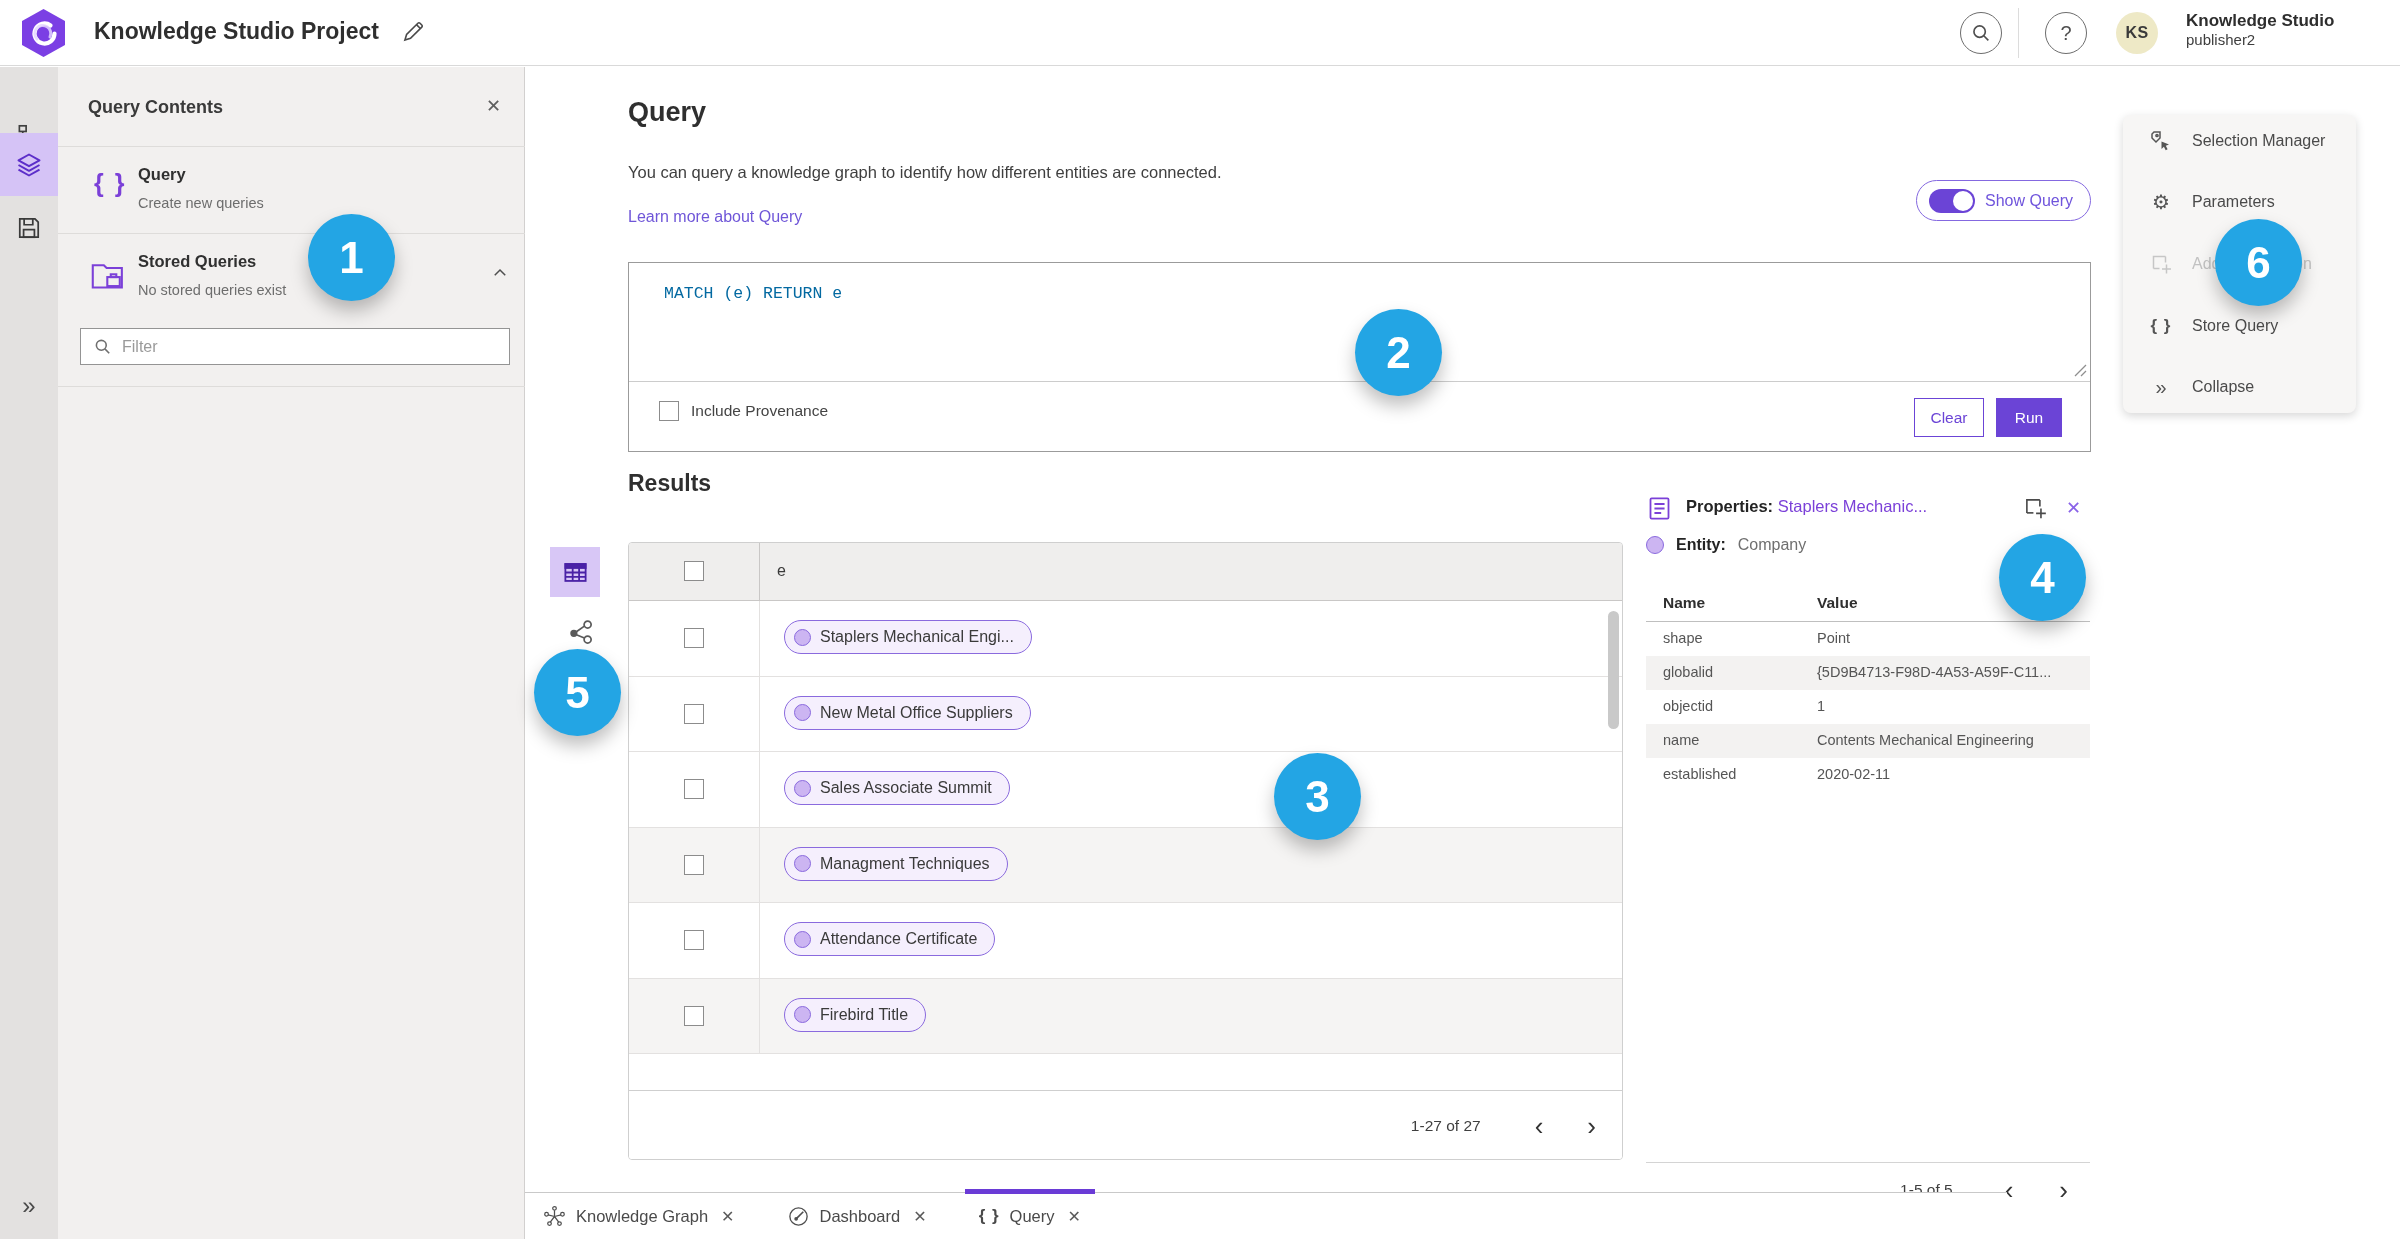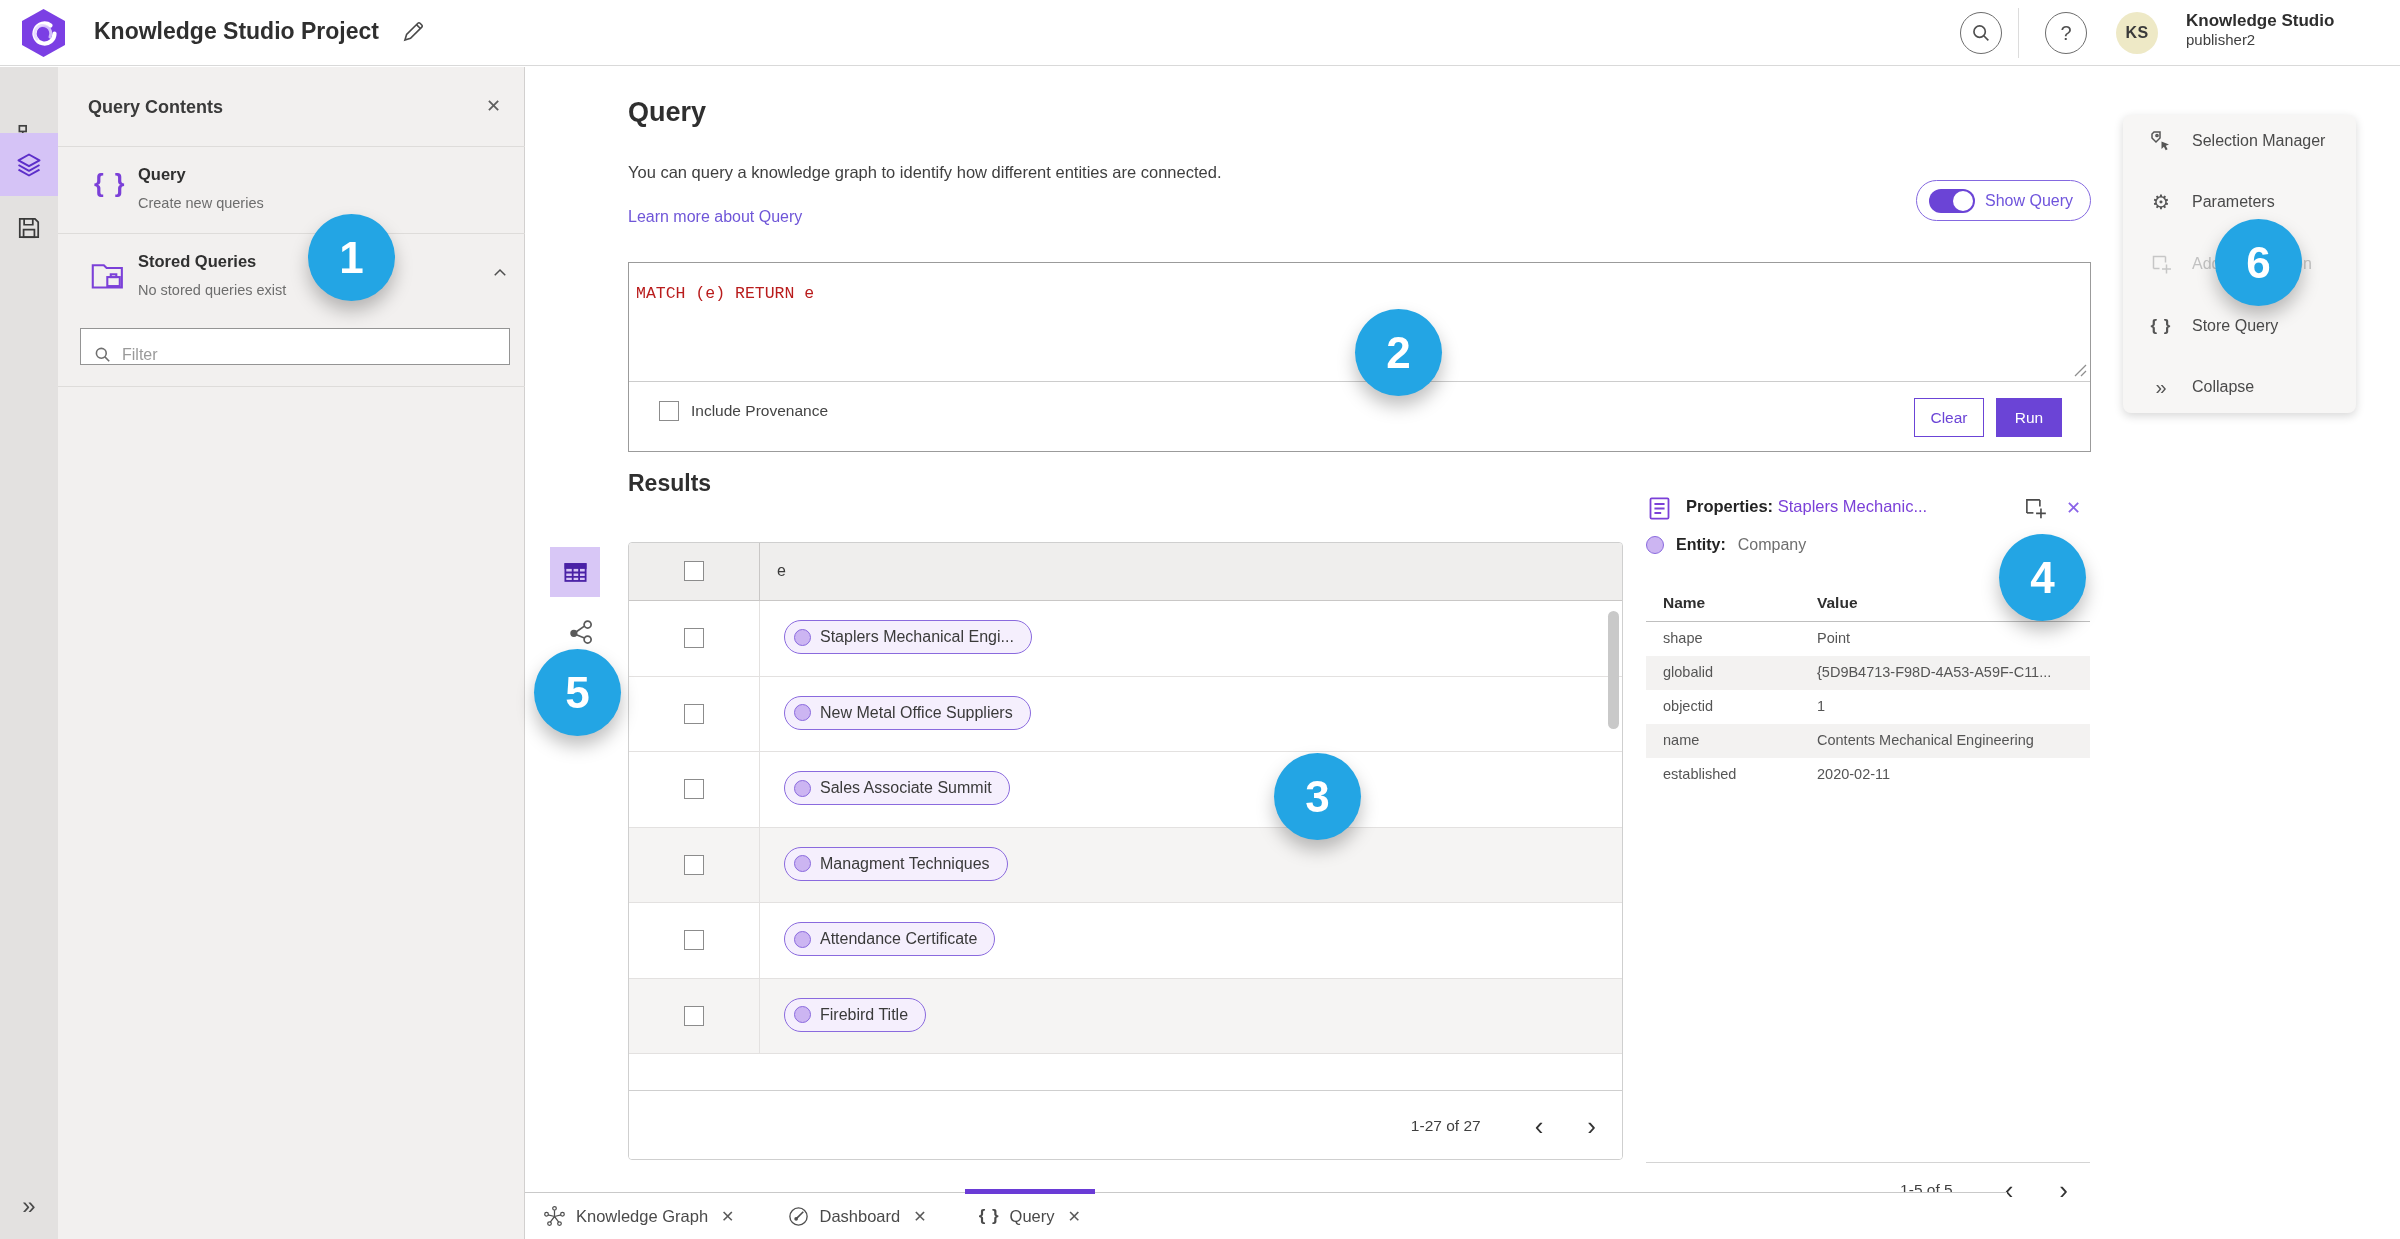--- a/index.html
+++ b/index.html
@@ -29,38 +29,38 @@
 
   
   #sidepanel { position:absolute; left:58px; top:67px; width:467px; height:1172px;
     background:#f2f0ef; border-right:1px solid #d2d0cf; z-index:5; }
   .panel-divider { position:absolute; left:0; width:467px; height:1px; background:#dedcda; }
   #panel-title { position:absolute; left:30px; top:30px; font-size:18px; font-weight:600; color:#3a3a3a; }
   #panel-close { position:absolute; left:428px; top:28px; font-size:18px; color:#5f5f5f; }
   .panel-item-title { font-size:16.5px; font-weight:600; color:#303030; }
   .panel-item-sub { font-size:14.5px; color:#6d6d6d; margin-top:4px; }
   #filter-box { position:absolute; left:22px; top:261px; width:430px; height:37px; background:#fff;
-    border:1px solid #949494; display:flex; align-items:flex-end; padding:0 12px; gap:10px; }
+    border:1px solid #949494; display:flex; align-items:center; padding:0 12px; gap:10px; }
   #filter-input { border:none; outline:none; flex:1; font-size:16px; font-family:inherit; color:#333; background:transparent; }
   #filter-input::placeholder { color:#9a9a9a; }
 
   
   #main { position:absolute; left:525px; top:67px; width:1875px; height:1125px; background:#fff; }
   #query-heading { position:absolute; left:103px; top:30px; font-size:27px; font-weight:700; color:#2f2f2f; }
   #query-desc { position:absolute; left:103px; top:96px; font-size:16.5px; color:#3f3f3f; }
   #learn-link { position:absolute; left:103px; top:141px; font-size:16px; color:#6f56d8; cursor:pointer; }
   #show-query { position:absolute; left:1391px; top:113px; width:175px; height:41px; border:1.5px solid #8468e0;
     border-radius:22px; display:flex; align-items:center; padding:0 12px; gap:10px; background:#fff; }
   #toggle-track { width:46px; height:24px; border-radius:13px; background:#6b44d6; position:relative; }
   #toggle-knob { position:absolute; right:2px; top:2px; width:20px; height:20px; border-radius:50%; background:#fff; }
   #show-query-label { font-size:16px; color:#6f54dc; }
 
   #query-box { position:absolute; left:103px; top:195px; width:1463px; height:190px; border:1px solid #9b9b9b; background:#fff; }
   #query-textarea { position:absolute; left:1px; top:1px; width:1459px; height:83px; border:none; outline:none;
-    resize:none; font-family:"Liberation Mono", monospace; font-size:16.5px; color:#b91c1c; padding:20px 6px; background:#fff; }
+    resize:none; font-family:"Liberation Mono", monospace; font-size:16.5px; color:#0369a1; padding:20px 34px; background:#fff; }
   #query-box-divider { position:absolute; left:0; top:118px; width:100%; height:1px; background:#cccccc; }
   #resize-grip { position:absolute; right:3px; top:100px; }
   #provenance-row { position:absolute; left:30px; top:138px; display:flex; align-items:center; gap:12px; }
   .checkbox { width:20px; height:20px; border:1.5px solid #8c8c8c; background:#fff; display:inline-block; }
   #provenance-label { font-size:15.5px; color:#444; }
   #clear-btn { position:absolute; left:1285px; top:135px; width:70px; height:39px; background:#fff;
     border:1.5px solid #6b44d6; color:#6b44d6; font-size:15.5px; font-family:inherit; }
   #run-btn { position:absolute; left:1367px; top:135px; width:66px; height:39px; background:#6b44d6;
     border:none; color:#fff; font-size:15.5px; font-family:inherit; }
 

